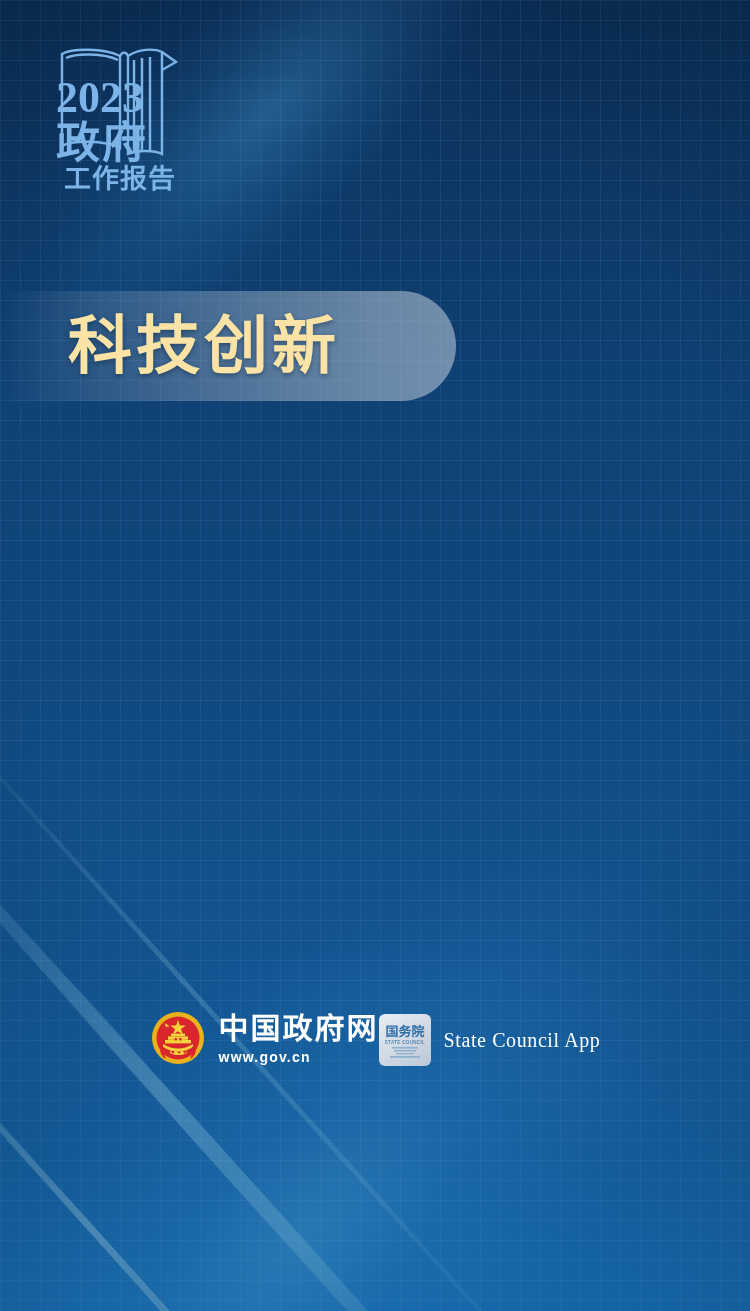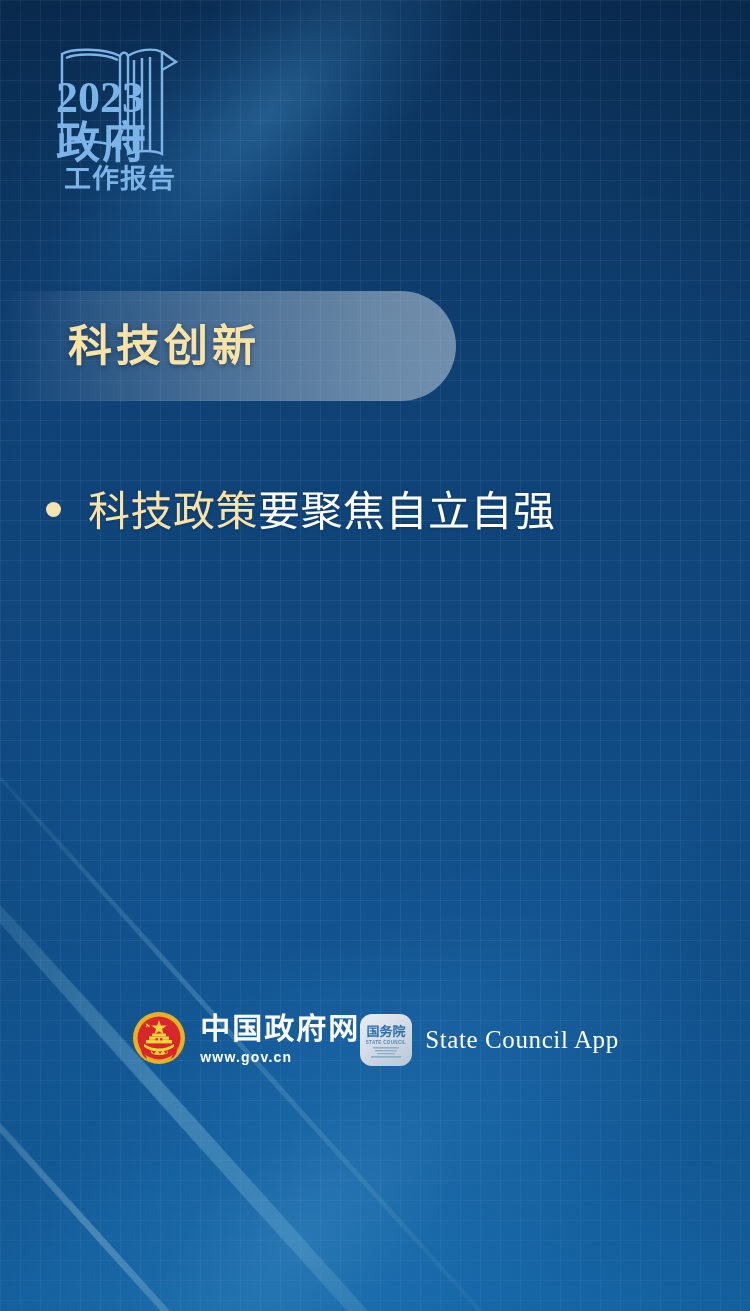--- a/index.html
+++ b/index.html
@@ -103,21 +103,21 @@
         rgba(168,186,205,0.00) 0%,
         rgba(168,186,205,0.16) 18%,
         rgba(170,188,207,0.40) 50%,
         rgba(176,193,210,0.56) 82%,
         rgba(178,195,212,0.60) 100%);
   }
   .heading-text {
     position: absolute;
     left: 68px;
     top: 300px;
-    font-size: 44px;
+    font-size: 64px;
     font-weight: 700;
     letter-spacing: 4px;
     color: #fbe3a6;
     line-height: 92px;
     text-shadow: 0 2px 5px rgba(4,26,52,0.45);
     white-space: nowrap;
   }
 
   
   .bullets {
@@ -176,29 +176,29 @@
   }
   .brand-sub {
     font-size: 14px;
     font-weight: 700;
     color: #ffffff;
     letter-spacing: 1.2px;
     line-height: 22px;
   }
   .brand-sub-serif {
     font-family: "Liberation Serif", "DejaVu Serif", serif;
-    font-size: 25px;
+    font-size: 20px;
     font-weight: 400;
     color: #ffffff;
     letter-spacing: 0.6px;
     line-height: 24px;
   }
   .appicon {
     width: 52px; height: 52px;
-    border-radius: 12px;
+    border-radius: 6px;
     background: linear-gradient(145deg,#e8eef5 0%, #cfd9e4 55%, #b9c7d6 100%);
     position: relative;
     overflow: hidden;
     flex: 0 0 auto;
   }
 </style>
 </head>
 <body>
 
 <div id="poster">
@@ -238,26 +238,20 @@
       <text x="14" y="122" font-family="'Liberation Sans', sans-serif" font-size="44" font-weight="700" fill="#7cb4e8" letter-spacing="2">政府</text>
       <text x="22" y="152" font-family="'Liberation Sans', sans-serif" font-size="27" font-weight="700" fill="#7cb4e8" letter-spacing="1">工作报告</text>
     </svg>
   </div>
 
   <div class="heading-pill"></div>
   <div class="heading-text">科技创新</div>
 
   <div class="bullets">
 
-    <div class="bullet-item">
-      <span class="bullet-dot"></span>
-      <span class="bullet-text">
-        <span class="hl">科技政策</span><span>要聚焦自立自强</span>
-      </span>
-    </div>
 
 
 
   </div>
 
   <div class="footer">
 
     <div class="brand">
       <span class="brand-emblem">
         <svg width="56" height="56" viewBox="0 0 56 56">

